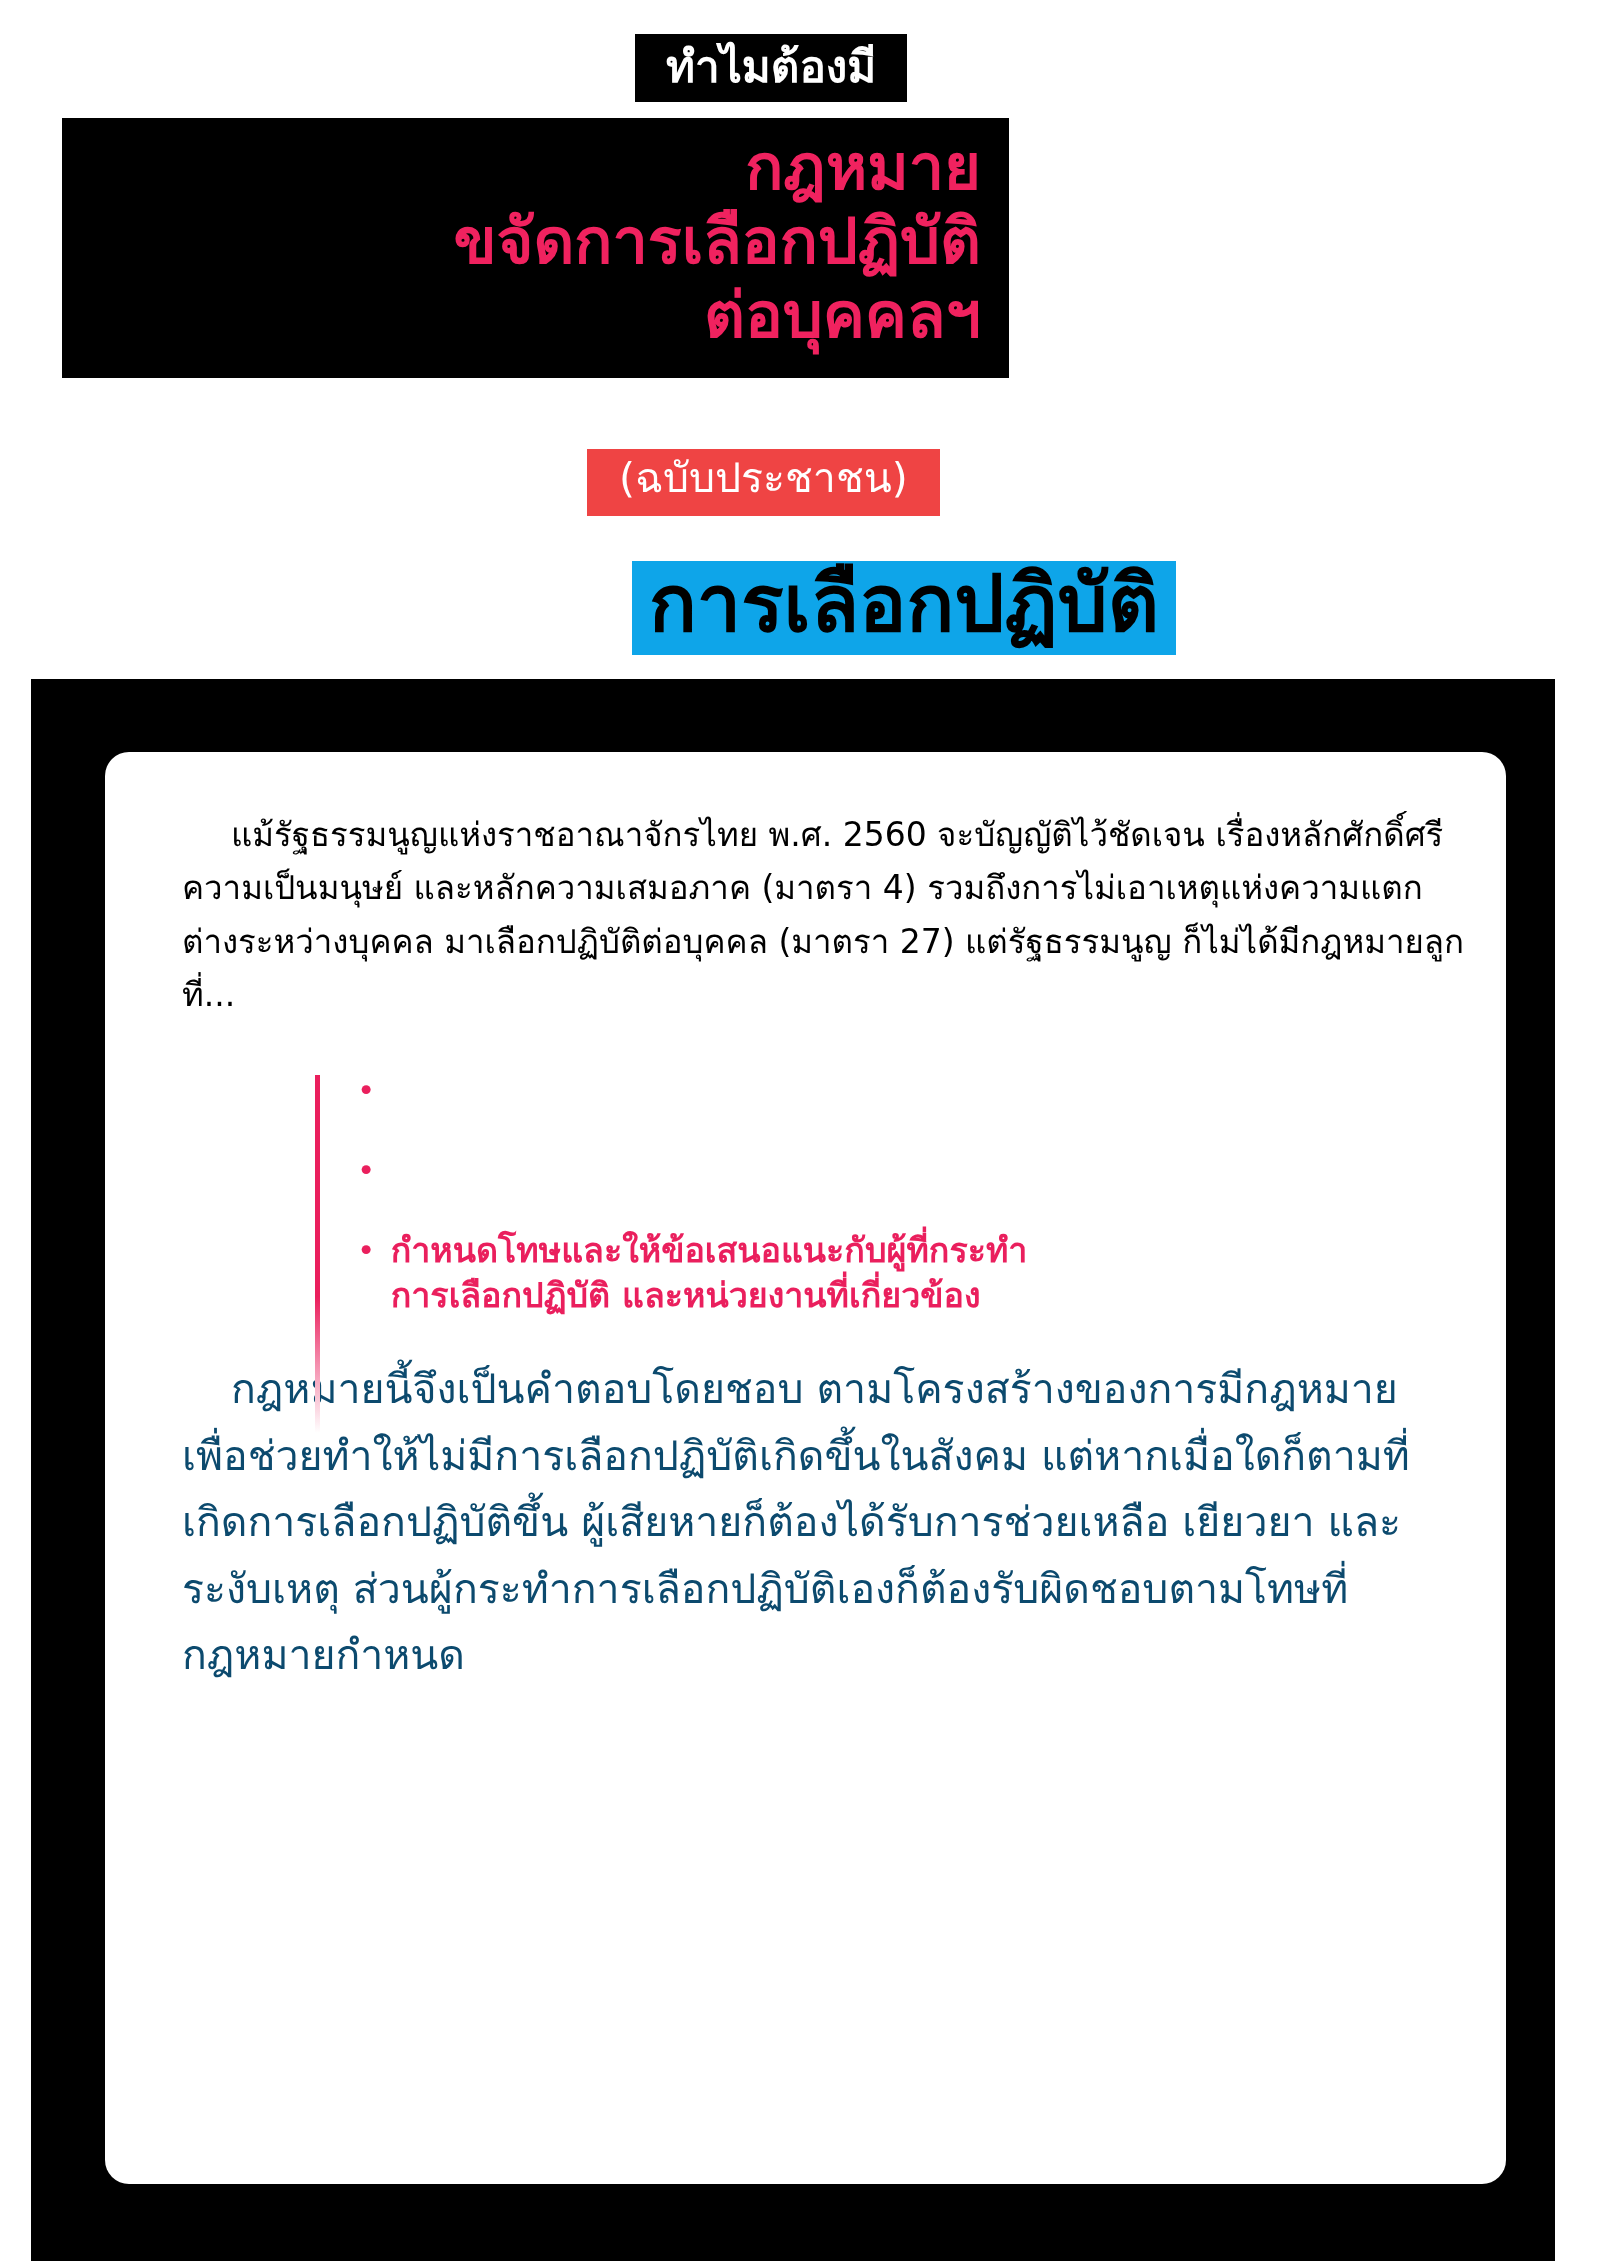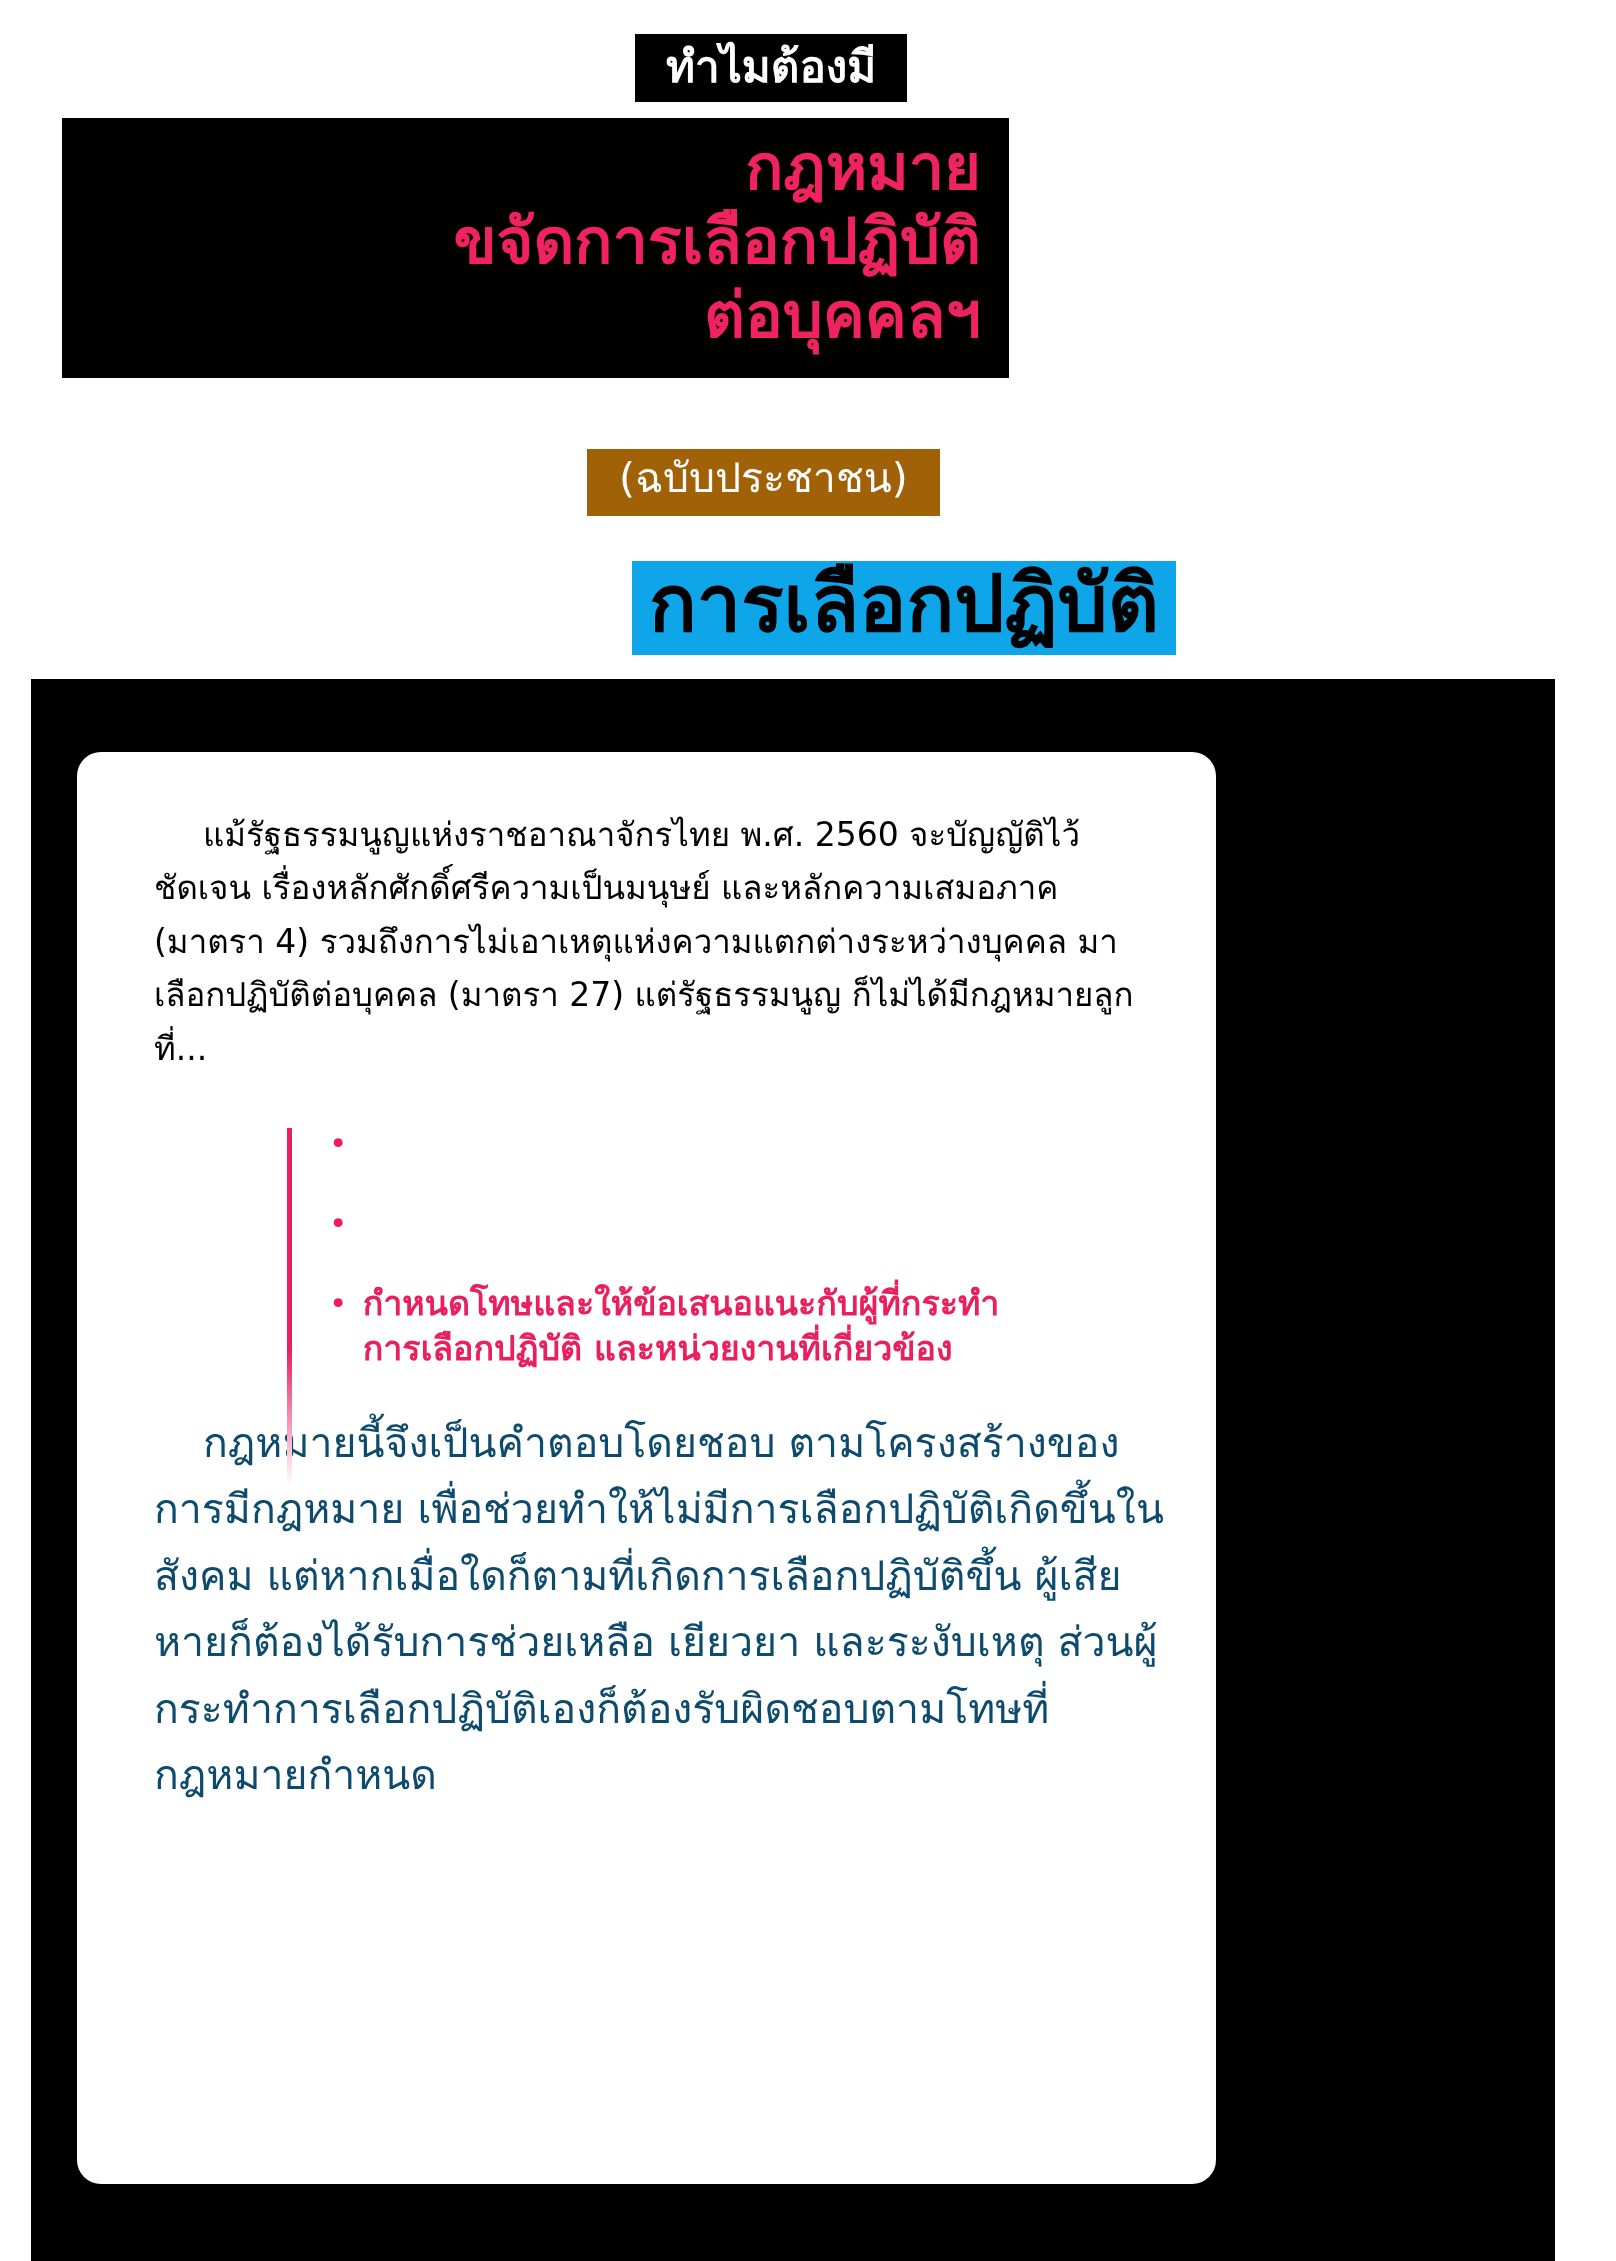--- a/index.html
+++ b/index.html
@@ -53,21 +53,21 @@
     font-weight: 700;
     line-height: 1.18;
     text-align: right;
     white-space: pre-line;
   }
 
   .sub-box {
     position: absolute;
     left: 587px;
     top: 449px;
-    background: #a16207;
+    background: #ef4444;
     padding: 8.4px 32px 15.4px 32px;
     z-index: 3;
   }
   .sub-text {
     color: #ffffff;
     font-size: 41px;
     line-height: 1.05;
     white-space: nowrap;
   }
 
@@ -114,23 +114,23 @@
     position: absolute;
     left: 31px;
     top: 679px;
     width: 1524px;
     height: 1582px;
     background: #000000;
     z-index: 1;
   }
   .card-inner {
     position: absolute;
-    left: 46px;
+    left: 74px;
     top: 73px;
-    width: 1139px;
+    width: 1401px;
     height: 1432px;
     background: #ffffff;
     border-radius: 24px;
     box-sizing: border-box;
     padding: 56px 41px 42px 77px;
   }
 
   .para {
     color: #000000;
     font-size: 33px;

